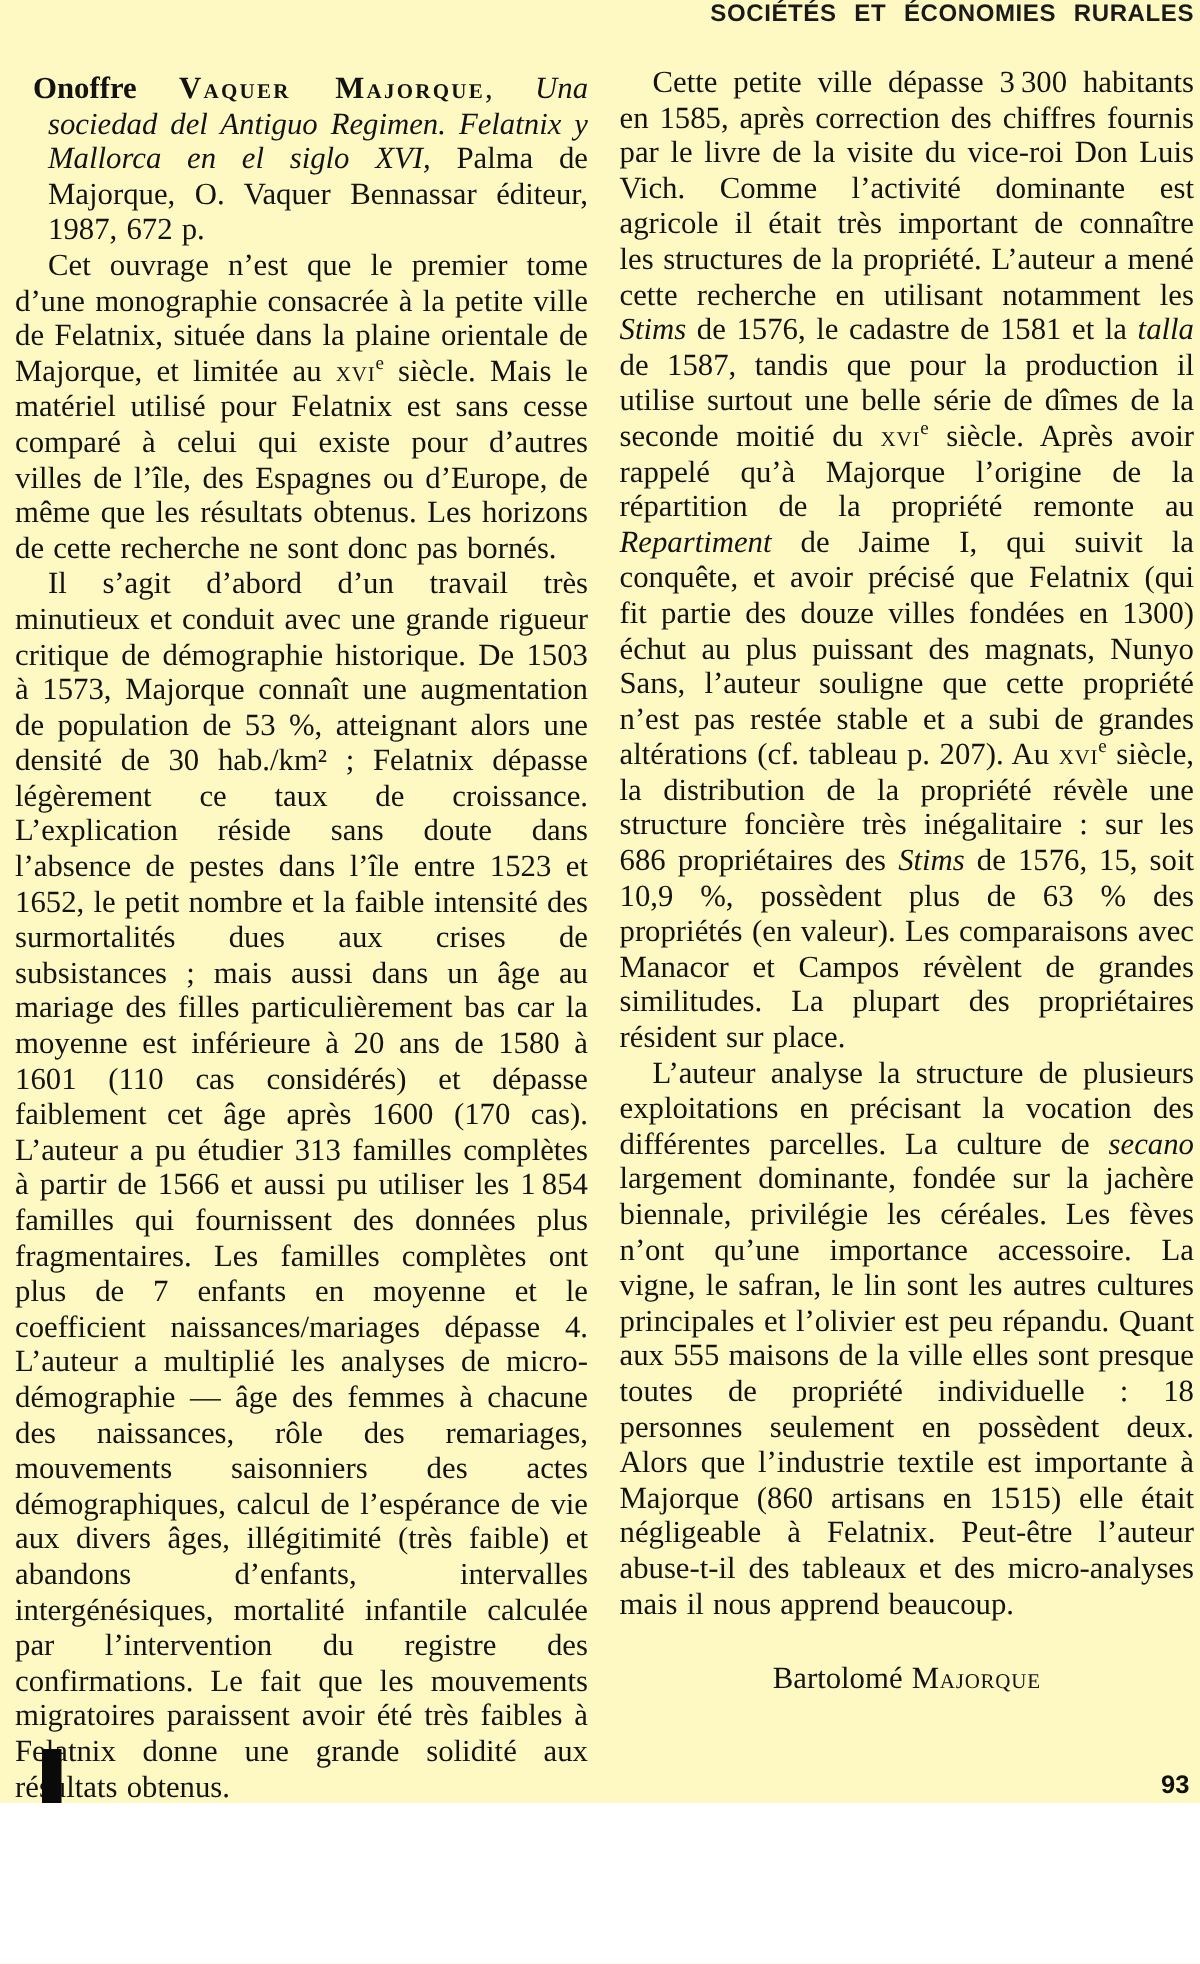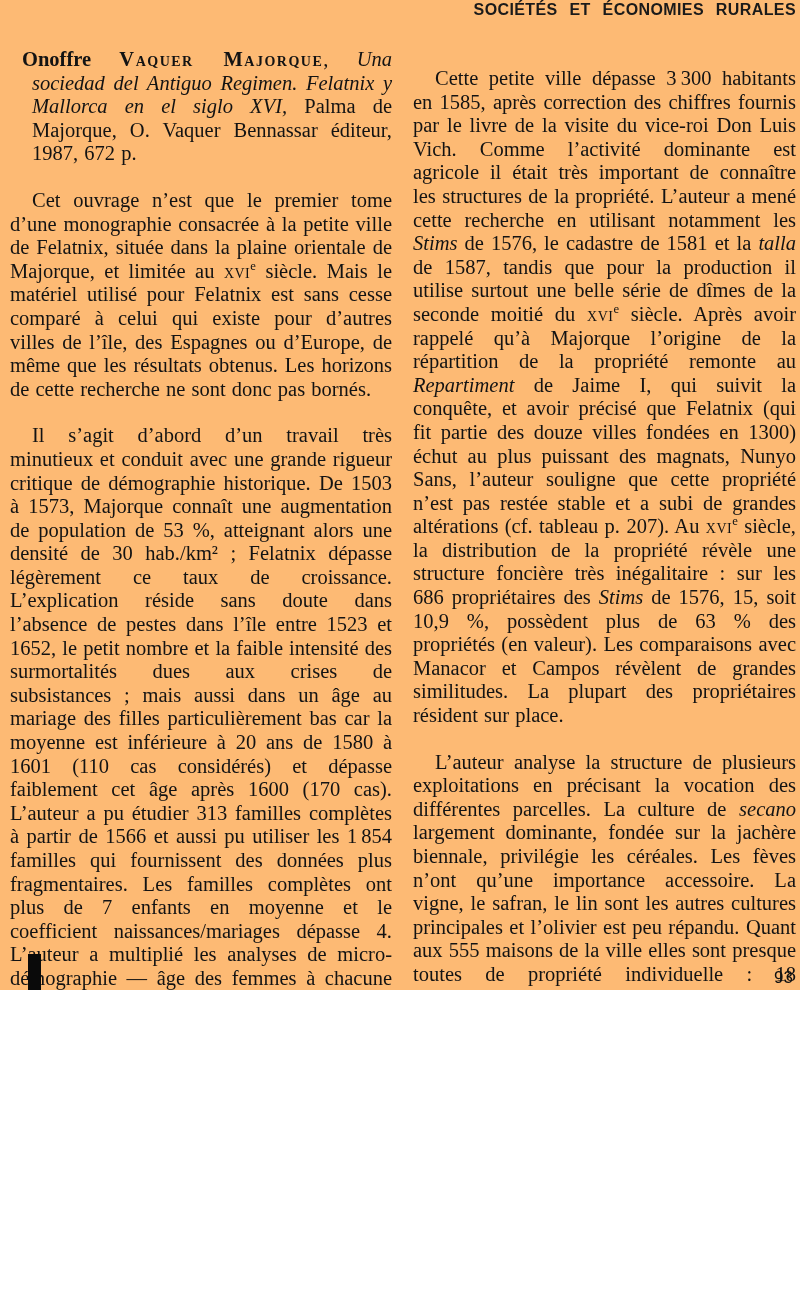--- a/index.html
+++ b/index.html
@@ -1,19 +1,19 @@
 <!DOCTYPE html>
 <html><head>
 <meta charset="utf-8">
 <style>
   html,body{margin:0;padding:0;background:#ffffff;}
   .page{
     position:relative;
-    width:800px;height:990px;
-    background:#fdba74;
+    width:800px;height:1202px;
+    background:#fef9c3;
     color:#131313;
     font-family:"Liberation Serif","DejaVu Serif",serif;
     overflow:hidden;
   }
   .running-head{
     position:absolute;top:1px;right:4px;
     font-family:"Liberation Sans","DejaVu Sans",sans-serif;
     font-weight:700;font-size:16px;
     letter-spacing:0.4px;word-spacing:7px;
     color:#1a1a1a;white-space:nowrap;
@@ -21,32 +21,32 @@
   .col{
     position:absolute;
     text-align:justify;
     font-size:20.5px;line-height:23.6px;
     word-spacing:1px;
   }
   .col-left{left:10px;width:382px;top:48px;}
   .col-right{left:413px;width:383px;top:44px;}
   p{margin:0;}
   .citation{padding-left:22px;text-indent:-22px;}
-  .para{text-indent:22px;margin-top:23px;}
+  .para{text-indent:22px;}
   .first-para{}
   .b{font-weight:bold;margin-left:12px;}
   .i{font-style:italic;}
   .bsc{font-weight:bold;font-variant:small-caps;letter-spacing:1.5px;}
   .sc{font-variant:small-caps;letter-spacing:0.5px;}
   .sup{vertical-align:super;font-size:0.62em;line-height:0;}
   .signature{margin-top:26px;text-align:center;text-indent:0;}
   .page-number{
     position:absolute;right:7px;bottom:2px;
     font-family:"Liberation Sans","DejaVu Sans",sans-serif;
-    font-weight:400;font-size:17px;color:#111;
+    font-weight:700;font-size:17px;color:#111;
   }
   .scan-mark{
     position:absolute;left:28px;bottom:0;
     width:13px;height:36px;background:#0a0a0a;
   }
 </style>
 </head>
 <body>
 
 <div class="page">
@@ -55,20 +55,20 @@
 
   <div class="col col-left">
     <p class="citation"><span class="b">Onoffre </span><span class="bsc">Vaquer Majorque</span><span>, </span><span class="i">Una sociedad del Antiguo Regimen. Felatnix y Mallorca en el siglo XVI,</span><span> Palma de Majorque, O. Vaquer Bennassar éditeur, 1987, 672 p.</span></p>
     <p class="para first-para"><span>Cet ouvrage n’est que le premier tome d’une monographie consacrée à la petite ville de Felatnix, située dans la plaine orientale de Majorque, et limitée au </span><span class="sc">xvi</span><span class="sup">e</span><span> siècle. Mais le matériel utilisé pour Felatnix est sans cesse comparé à celui qui existe pour d’autres villes de l’île, des Espagnes ou d’Europe, de même que les résultats obtenus. Les horizons de cette recherche ne sont donc pas bornés.</span></p>
     <p class="para"><span>Il s’agit d’abord d’un travail très minutieux et conduit avec une grande rigueur critique de démographie historique. De 1503 à 1573, Majorque connaît une augmentation de population de 53&nbsp;%, atteignant alors une densité de 30 hab./km²&nbsp;; Felatnix dépasse légèrement ce taux de croissance. L’explication réside sans doute dans l’absence de pestes dans l’île entre 1523 et 1652, le petit nombre et la faible intensité des surmortalités dues aux crises de subsistances&nbsp;; mais aussi dans un âge au mariage des filles particulièrement bas car la moyenne est inférieure à 20 ans de 1580 à 1601 (110 cas considérés) et dépasse faiblement cet âge après 1600 (170 cas). L’auteur a pu étudier 313 familles complètes à partir de 1566 et aussi pu utiliser les 1 854 familles qui fournissent des données plus fragmentaires. Les familles complètes ont plus de 7 enfants en moyenne et le coefficient naissances/mariages dépasse 4. L’auteur a multiplié les analyses de micro-démographie — âge des femmes à chacune des naissances, rôle des remariages, mouvements saisonniers des actes démographiques, calcul de l’espérance de vie aux divers âges, illégitimité (très faible) et abandons d’enfants, intervalles intergénésiques, mortalité infantile calculée par l’intervention du registre des confirmations. Le fait que les mouvements migratoires paraissent avoir été très faibles à Felatnix donne une grande solidité aux résultats obtenus.</span></p>
   </div>
 
   <div class="col col-right">
     <p class="para"><span>Cette petite ville dépasse 3 300 habitants en 1585, après correction des chiffres fournis par le livre de la visite du vice-roi Don Luis Vich. Comme l’activité dominante est agricole il était très important de connaître les structures de la propriété. L’auteur a mené cette recherche en utilisant notamment les </span><span class="i">Stims</span><span> de 1576, le cadastre de 1581 et la </span><span class="i">talla</span><span> de 1587, tandis que pour la production il utilise surtout une belle série de dîmes de la seconde moitié du </span><span class="sc">xvi</span><span class="sup">e</span><span> siècle. Après avoir rappelé qu’à Majorque l’origine de la répartition de la propriété remonte au </span><span class="i">Repartiment</span><span> de Jaime I, qui suivit la conquête, et avoir précisé que Felatnix (qui fit partie des douze villes fondées en 1300) échut au plus puissant des magnats, Nunyo Sans, l’auteur souligne que cette propriété n’est pas restée stable et a subi de grandes altérations (cf. tableau p. 207). Au </span><span class="sc">xvi</span><span class="sup">e</span><span> siècle, la distribution de la propriété révèle une structure foncière très inégalitaire&nbsp;: sur les 686 propriétaires des </span><span class="i">Stims</span><span> de 1576, 15, soit 10,9&nbsp;%, possèdent plus de 63&nbsp;% des propriétés (en valeur). Les comparaisons avec Manacor et Campos révèlent de grandes similitudes. La plupart des propriétaires résident sur place.</span></p>
     <p class="para"><span>L’auteur analyse la structure de plusieurs exploitations en précisant la vocation des différentes parcelles. La culture de </span><span class="i">secano</span><span> largement dominante, fondée sur la jachère biennale, privilégie les céréales. Les fèves n’ont qu’une importance accessoire. La vigne, le safran, le lin sont les autres cultures principales et l’olivier est peu répandu. Quant aux 555 maisons de la ville elles sont presque toutes de propriété individuelle&nbsp;: 18 personnes seulement en possèdent deux. Alors que l’industrie textile est importante à Majorque (860 artisans en 1515) elle était négligeable à Felatnix. Peut-être l’auteur abuse-t-il des tableaux et des micro-analyses mais il nous apprend beaucoup.</span></p>
-    <p class="signature"><span>Bartolomé </span><span class="sc">Mallorca</span></p>
+    <p class="signature"><span>Bartolomé </span><span class="sc">Majorque</span></p>
   </div>
 
   <div class="scan-mark"></div>
 
   <div class="page-number">93</div>
 
 </div>
 
 </body></html>

